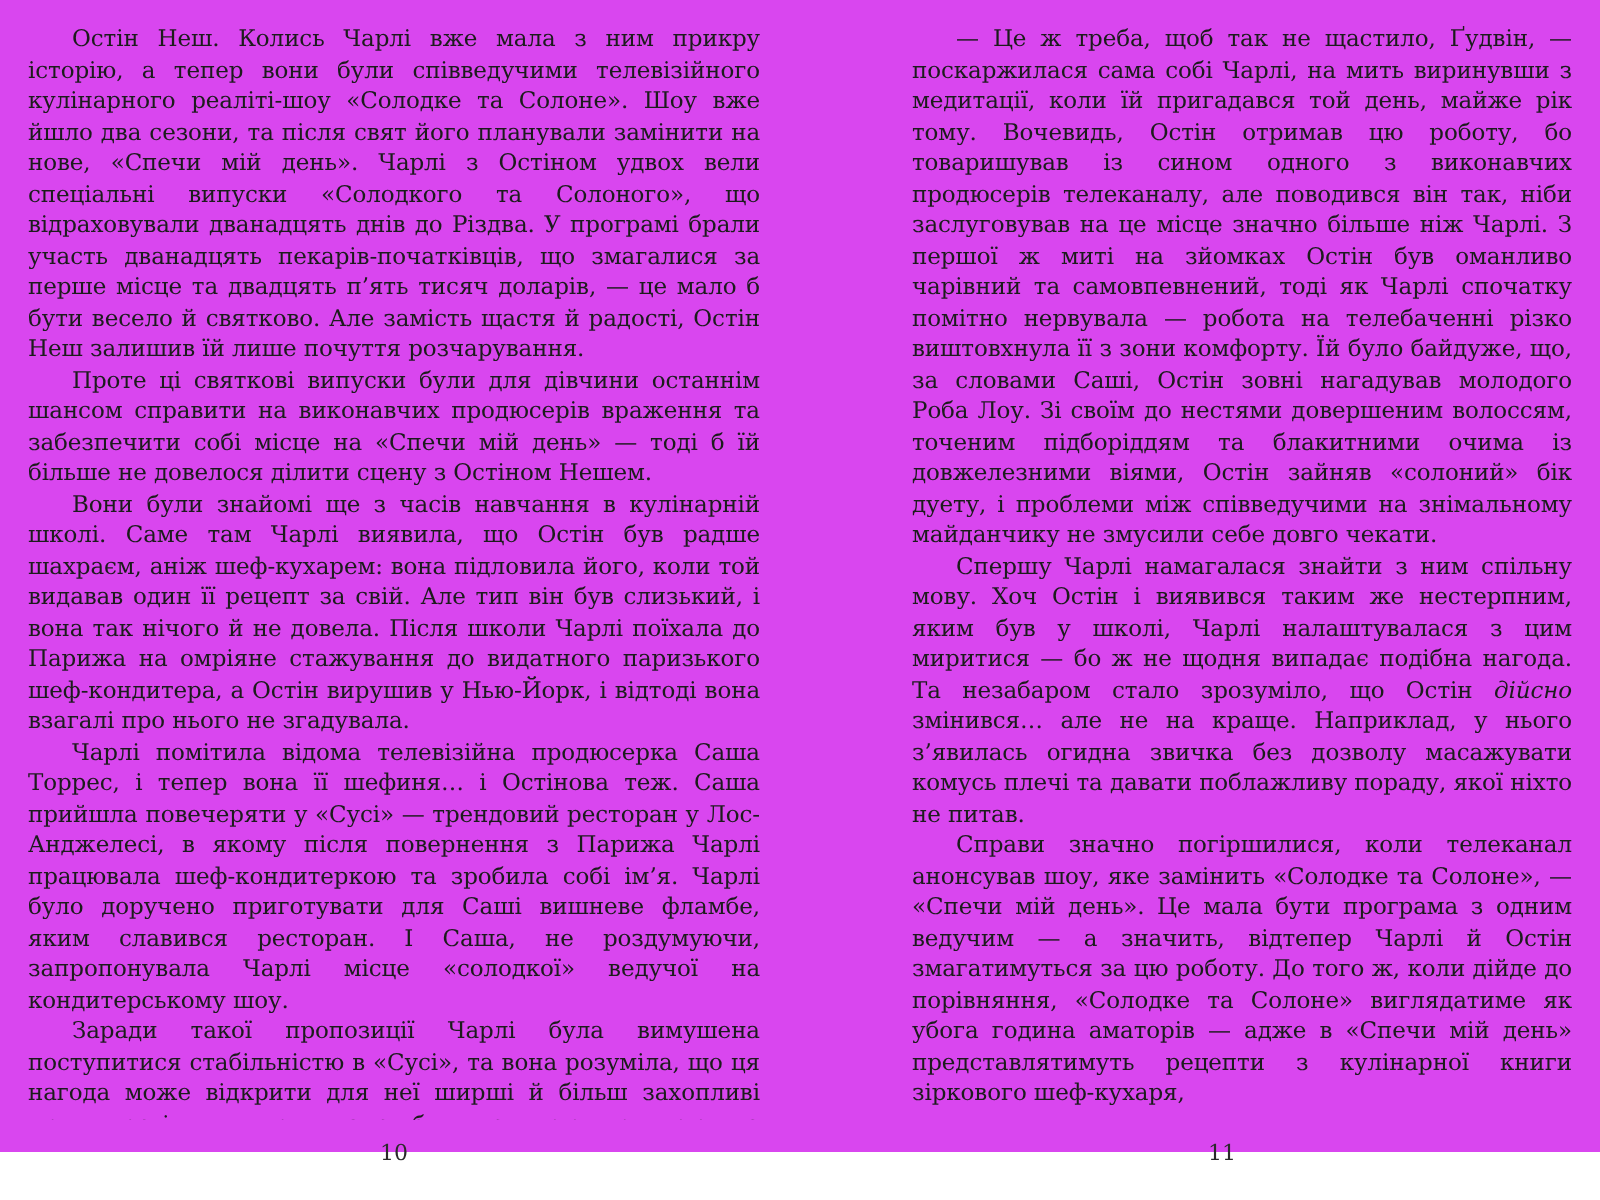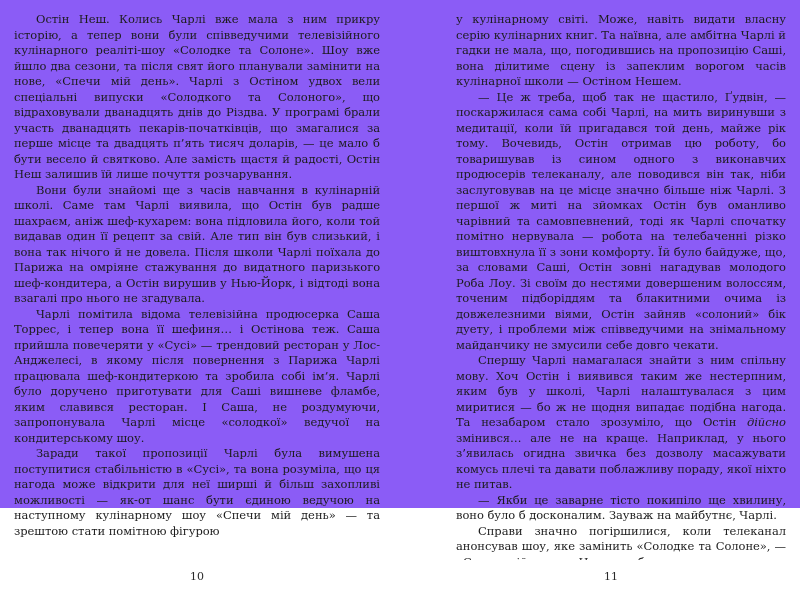--- a/index.html
+++ b/index.html
@@ -18,22 +18,22 @@
   .spread {
     position: absolute;
     top: 0; left: 0;
     width: 800px;
     height: 600px;
     display: flex;
   }
   .page {
     position: relative;
     width: 400px;
-    height: 508px;
-    background: #8b5cf6;
+    height: 576px;
+    background: #d946ef;
   }
   .text-block {
     position: absolute;
     top: 12px;
     height: 548px;
     overflow: hidden;
     font-size: 11.5px;
     line-height: 15.5px;
     text-align: justify;
     letter-spacing: -0.05px;
@@ -67,29 +67,28 @@
   .page-left .page-number { left: -3px; }
   .page-right .page-number { left: 11px; }
 </style>
 </head>
 <body>
 
 <div class="spread">
   <div class="page page-left">
     <div class="text-block" id="left-text-block">
         <p class="para indent"><span>Остін Неш. Колись Чарлі вже мала з ним прикру історію, а тепер вони були співведучими телевізійного кулінарного реаліті-шоу «Солодке та Солоне». Шоу вже йшло два сезони, та після свят його планували замінити на нове, «Спечи мій день». Чарлі з Остіном удвох вели спеціальні випуски «Солодкого та Солоного», що відраховували дванадцять днів до Різдва. У програмі брали участь дванадцять пекарів-початківців, що змагалися за перше місце та двадцять п’ять тисяч доларів, — це мало б бути весело й святково. Але замість щастя й радості, Остін Неш залишив їй лише почуття розчарування.</span></p>
+        <p class="para indent"><span>Проте ці святкові випуски були для дівчини останнім шансом справити на виконавчих продюсерів враження та забезпечити собі місце на «Спечи мій день» — тоді б їй більше не довелося ділити сцену з Остіном Нешем.</span></p>
         <p class="para indent"><span>Вони були знайомі ще з часів навчання в кулінарній школі. Саме там Чарлі виявила, що Остін був радше шахраєм, аніж шеф-кухарем: вона підловила його, коли той видавав один її рецепт за свій. Але тип він був слизький, і вона так нічого й не довела. Після школи Чарлі поїхала до Парижа на омріяне стажування до видатного паризького шеф-кондитера, а Остін вирушив у Нью-Йорк, і відтоді вона взагалі про нього не згадувала.</span></p>
         <p class="para indent"><span>Чарлі помітила відома телевізійна продюсерка Саша Торрес, і тепер вона її шефиня… і Остінова теж. Саша прийшла повечеряти у «Сусі» — трендовий ресторан у Лос-Анджелесі, в якому після повернення з Парижа Чарлі працювала шеф-кондитеркою та зробила собі ім’я. Чарлі було доручено приготувати для Саші вишневе фламбе, яким славився ресторан. І Саша, не роздумуючи, запропонувала Чарлі місце «солодкої» ведучої на кондитерському шоу.</span></p>
         <p class="para indent"><span>Заради такої пропозиції Чарлі була вимушена поступитися стабільністю в «Сусі», та вона розуміла, що ця нагода може відкрити для неї ширші й більш захопливі можливості — як-от шанс бути єдиною ведучою на наступному кулінарному шоу «Спечи мій день» — та зрештою стати помітною фігурою</span></p>
       </div>
     <div class="page-number">10</div>
   </div>
   <div class="page page-right">
     <div class="text-block" id="right-text-block">
-        <p class="para"><span>у кулінарному світі. Може, навіть видати власну серію кулінарних книг. Та наївна, але амбітна Чарлі й гадки не мала, що, погодившись на пропозицію Саші, вона ділитиме сцену із запеклим ворогом часів кулінарної школи — Остіном Нешем.</span></p>
         <p class="para indent"><span>— Це ж треба, щоб так не щастило, Ґудвін, — поскаржилася сама собі Чарлі, на мить виринувши з медитації, коли їй пригадався той день, майже рік тому. Вочевидь, Остін отримав цю роботу, бо товаришував із сином одного з виконавчих продюсерів телеканалу, але поводився він так, ніби заслуговував на це місце значно більше ніж Чарлі. З першої ж миті на зйомках Остін був оманливо чарівний та самовпевнений, тоді як Чарлі спочатку помітно нервувала — робота на телебаченні різко виштовхнула її з зони комфорту. Їй було байдуже, що, за словами Саші, Остін зовні нагадував молодого Роба Лоу. Зі своїм до нестями довершеним волоссям, точеним підборіддям та блакитними очима із довжелезними віями, Остін зайняв «солоний» бік дуету, і проблеми між співведучими на знімальному майданчику не змусили себе довго чекати.</span></p>
         <p class="para indent"><span>Спершу Чарлі намагалася знайти з ним спільну мову. Хоч Остін і виявився таким же нестерпним, яким був у школі, Чарлі налаштувалася з цим миритися — бо ж не щодня випадає подібна нагода. Та незабаром стало зрозуміло, що Остін </span><i>дійсно</i><span> змінився… але не на краще. Наприклад, у нього з’явилась огидна звичка без дозволу масажувати комусь плечі та давати поблажливу пораду, якої ніхто не питав.</span></p>
-        <p class="para indent"><span>— Якби це заварне тісто покипіло ще хвилину, воно було б досконалим. Зауваж на майбутнє, Чарлі.</span></p>
         <p class="para indent"><span>Справи значно погіршилися, коли телеканал анонсував шоу, яке замінить «Солодке та Солоне», — «Спечи мій день». Це мала бути програма з одним ведучим — а значить, відтепер Чарлі й Остін змагатимуться за цю роботу. До того ж, коли дійде до порівняння, «Солодке та Солоне» виглядатиме як убога година аматорів — адже в «Спечи мій день» представлятимуть рецепти з кулінарної книги зіркового шеф-кухаря,</span></p>
       </div>
     <div class="page-number">11</div>
   </div>
 </div>
 
 </body></html>

